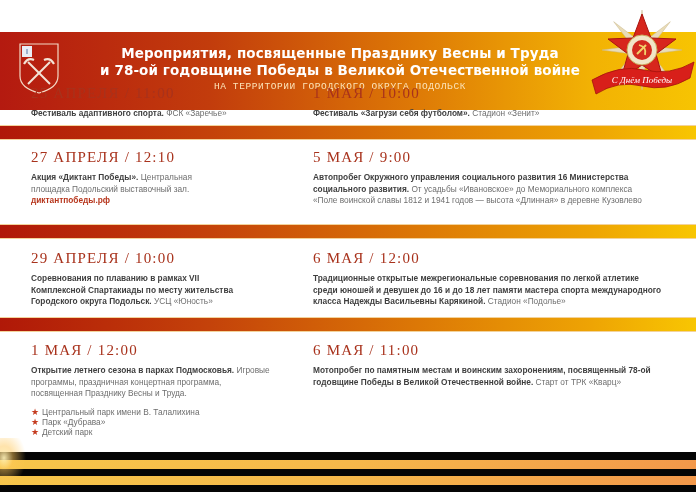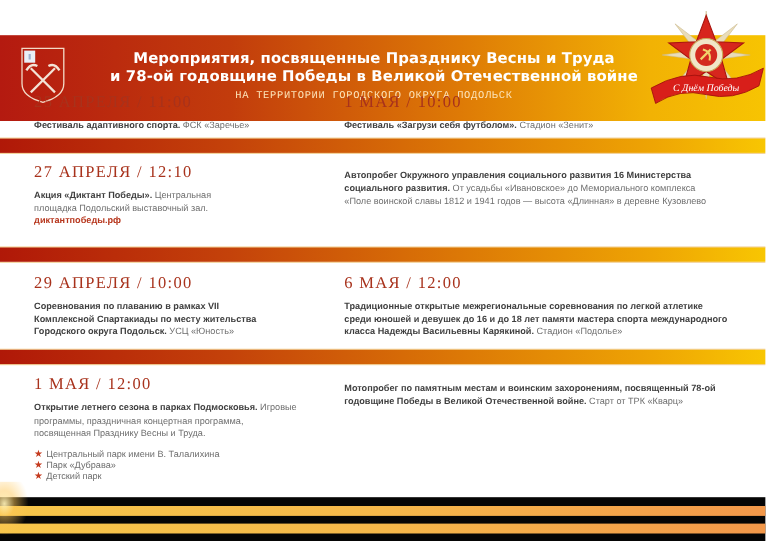--- a/index.html
+++ b/index.html
@@ -105,20 +105,21 @@
   <div class="desc"><b>Фестиваль «Загрузи себя футболом».</b><span> Стадион «Зенит»</span></div>
 </div>
 
 <div class="band" style="top:126px;"></div>
 
 <div class="cell" style="left:31px; top:148px; width:200px;">
   <div class="date">27 АПРЕЛЯ / 12:10</div>
   <div class="desc"><b>Акция «Диктант Победы».</b><span> Центральная площадка Подольский выставочный зал.</span><a class="link">диктантпобеды.рф</a></div>
 </div>
 <div class="cell" style="left:313px; top:148px; width:330px;">
+  <div class="date">5 МАЯ / 9:00</div>
   <div class="desc"><b>Автопробег Окружного управления социального развития 16 Министерства социального развития.</b><span> От усадьбы «Ивановское» до Мемориального комплекса «Поле воинской славы 1812 и 1941 годов — высота «Длинная» в деревне Кузовлево</span></div>
 </div>
 
 <div class="band" style="top:225px;"></div>
 
 <div class="cell" style="left:31px; top:249px; width:210px;">
   <div class="date">29 АПРЕЛЯ / 10:00</div>
   <div class="desc"><b>Соревнования по плаванию в рамках VII Комплексной Спартакиады по месту жительства Городского округа Подольск.</b><span> УСЦ «Юность»</span></div>
 </div>
 <div class="cell" style="left:313px; top:249px; width:350px;">
@@ -140,20 +141,21 @@
         <span class="star">★</span>
         <span>Парк «Дубрава»</span>
       </li>
     <li>
         <span class="star">★</span>
         <span>Детский парк</span>
       </li>
   </ul>
 </div>
 <div class="cell" style="left:313px; top:341px; width:350px;">
+  <div class="date">6 МАЯ / 11:00</div>
   <div class="desc"><b>Мотопробег по памятным местам и воинским захоронениям, посвященный 78-ой годовщине Победы в Великой Отечественной войне.</b><span> Старт от ТРК «Кварц»</span></div>
 </div>
 
 <div class="ribbon">
   <div class="stripe" style="top:8px;"></div>
   <div class="stripe" style="top:24px;"></div>
 </div>
 <div class="flare"></div>
 
 </body></html>

